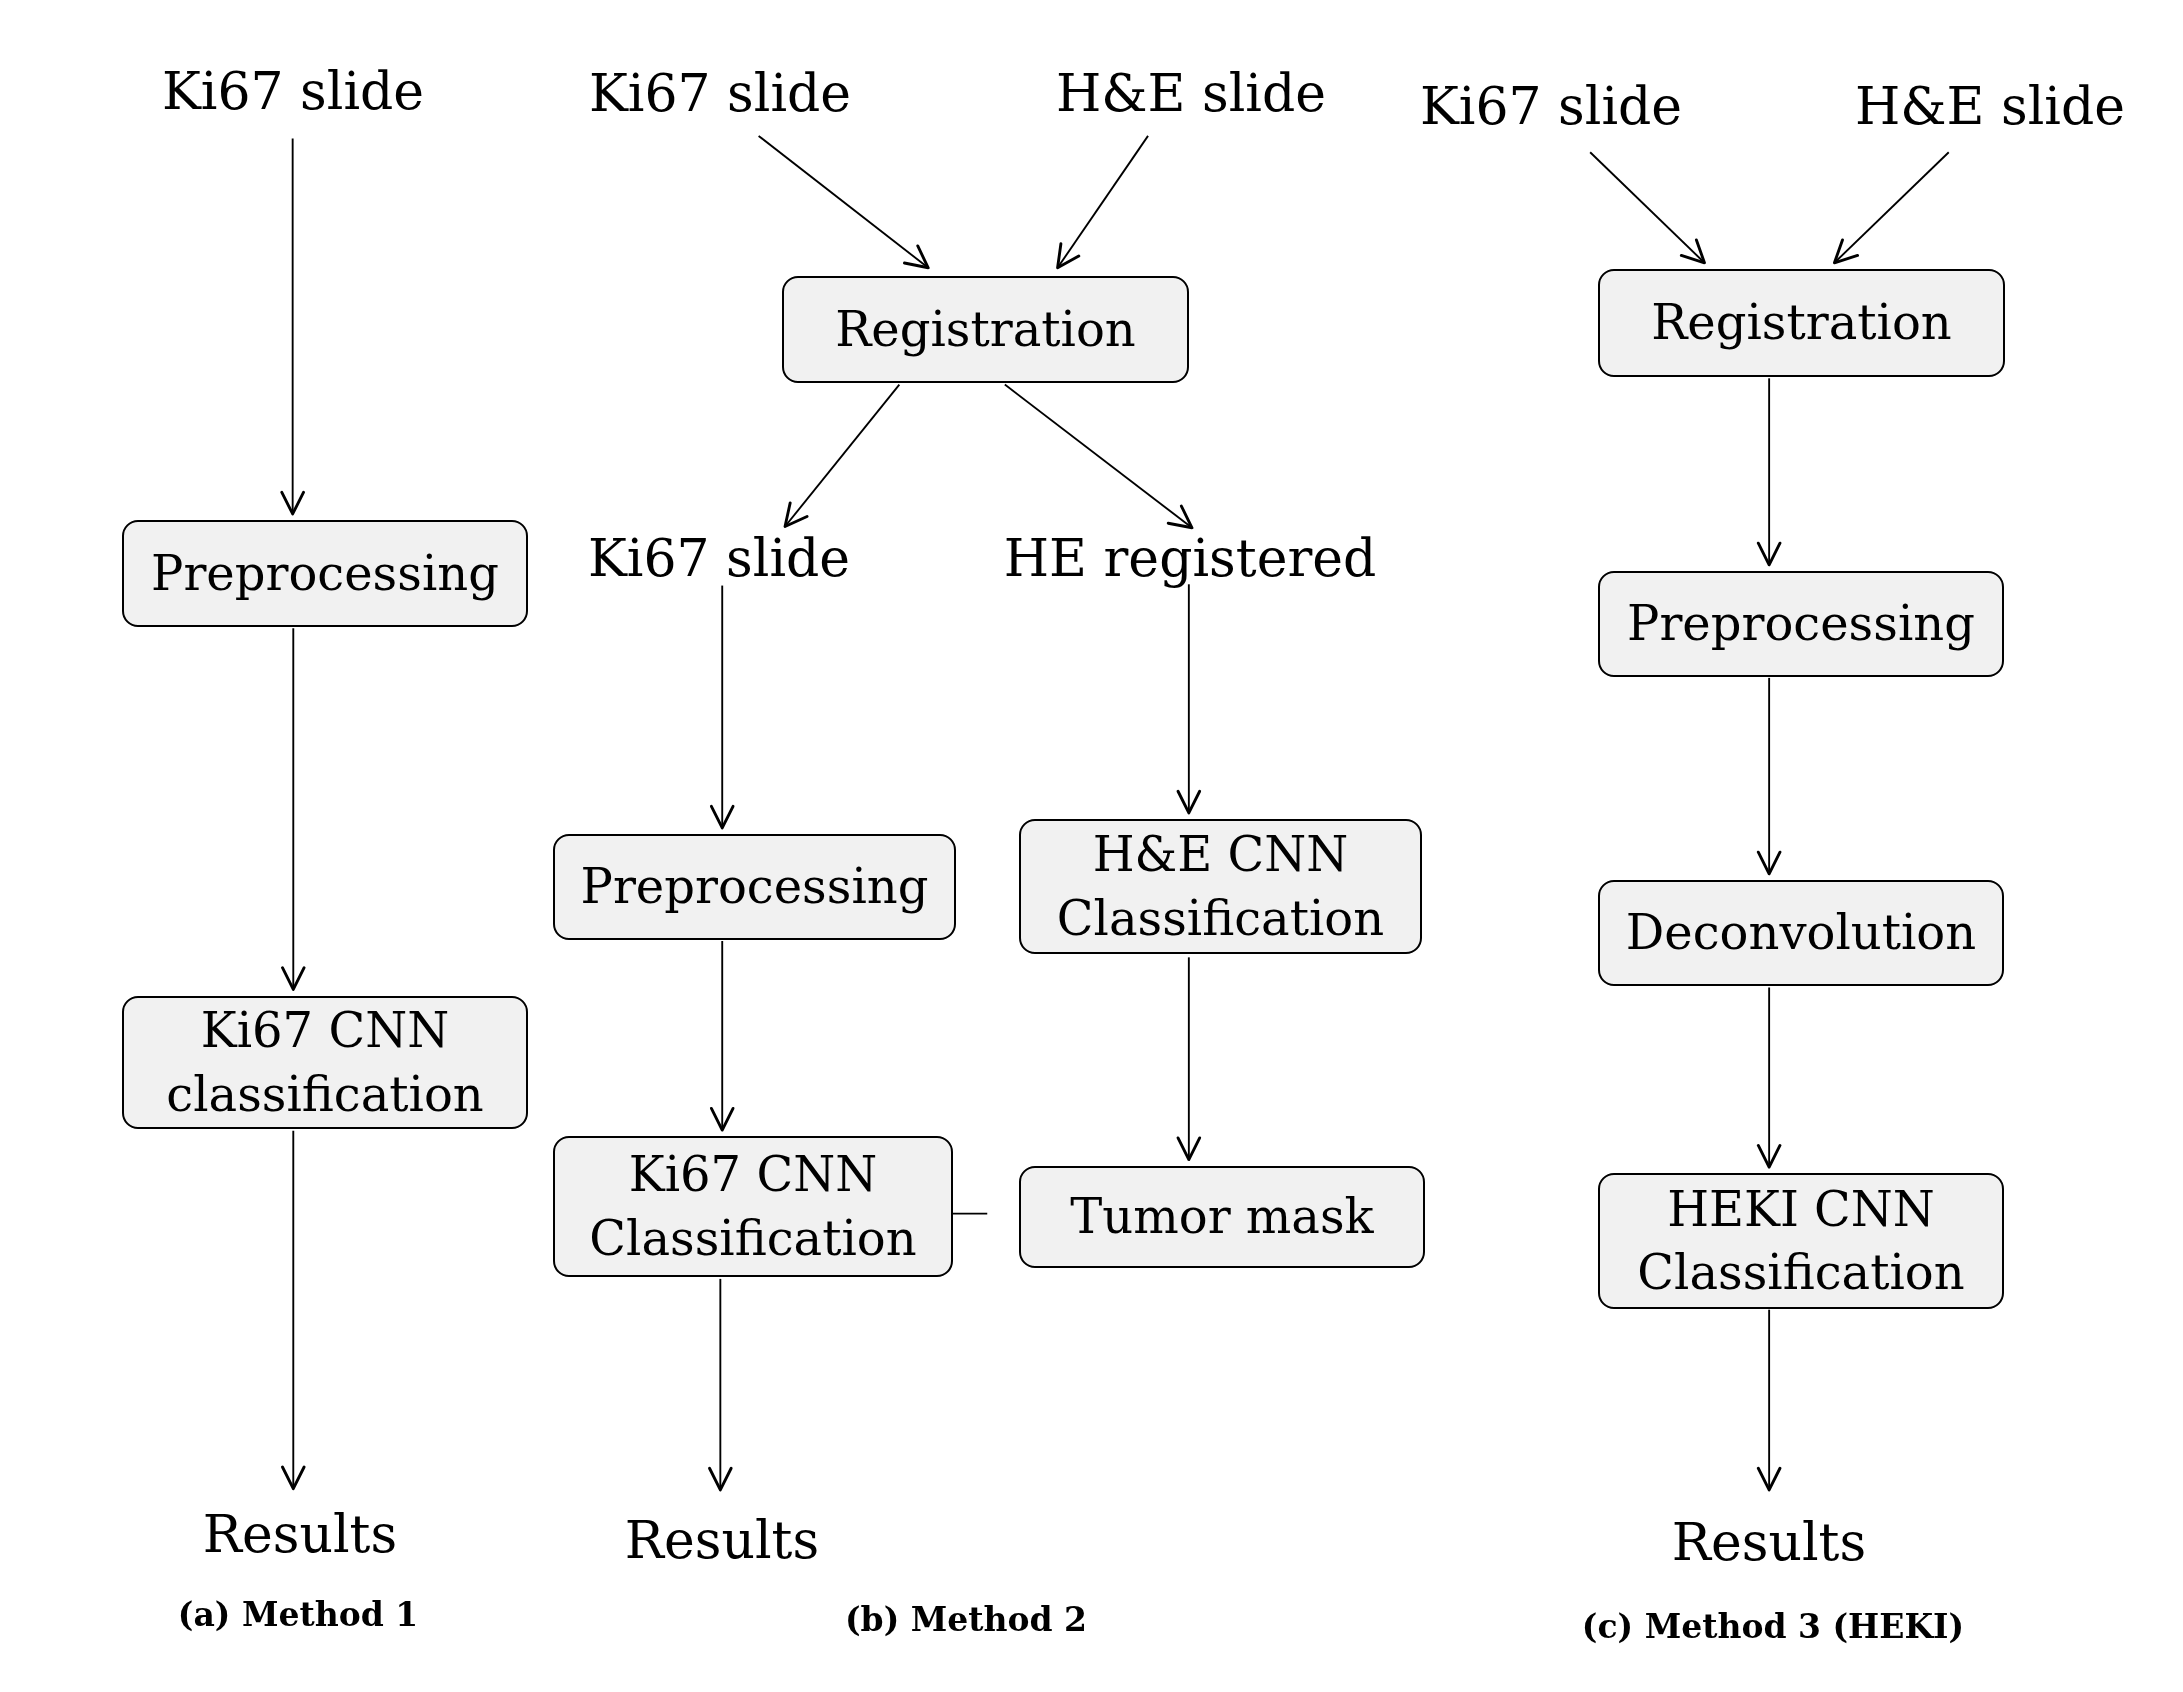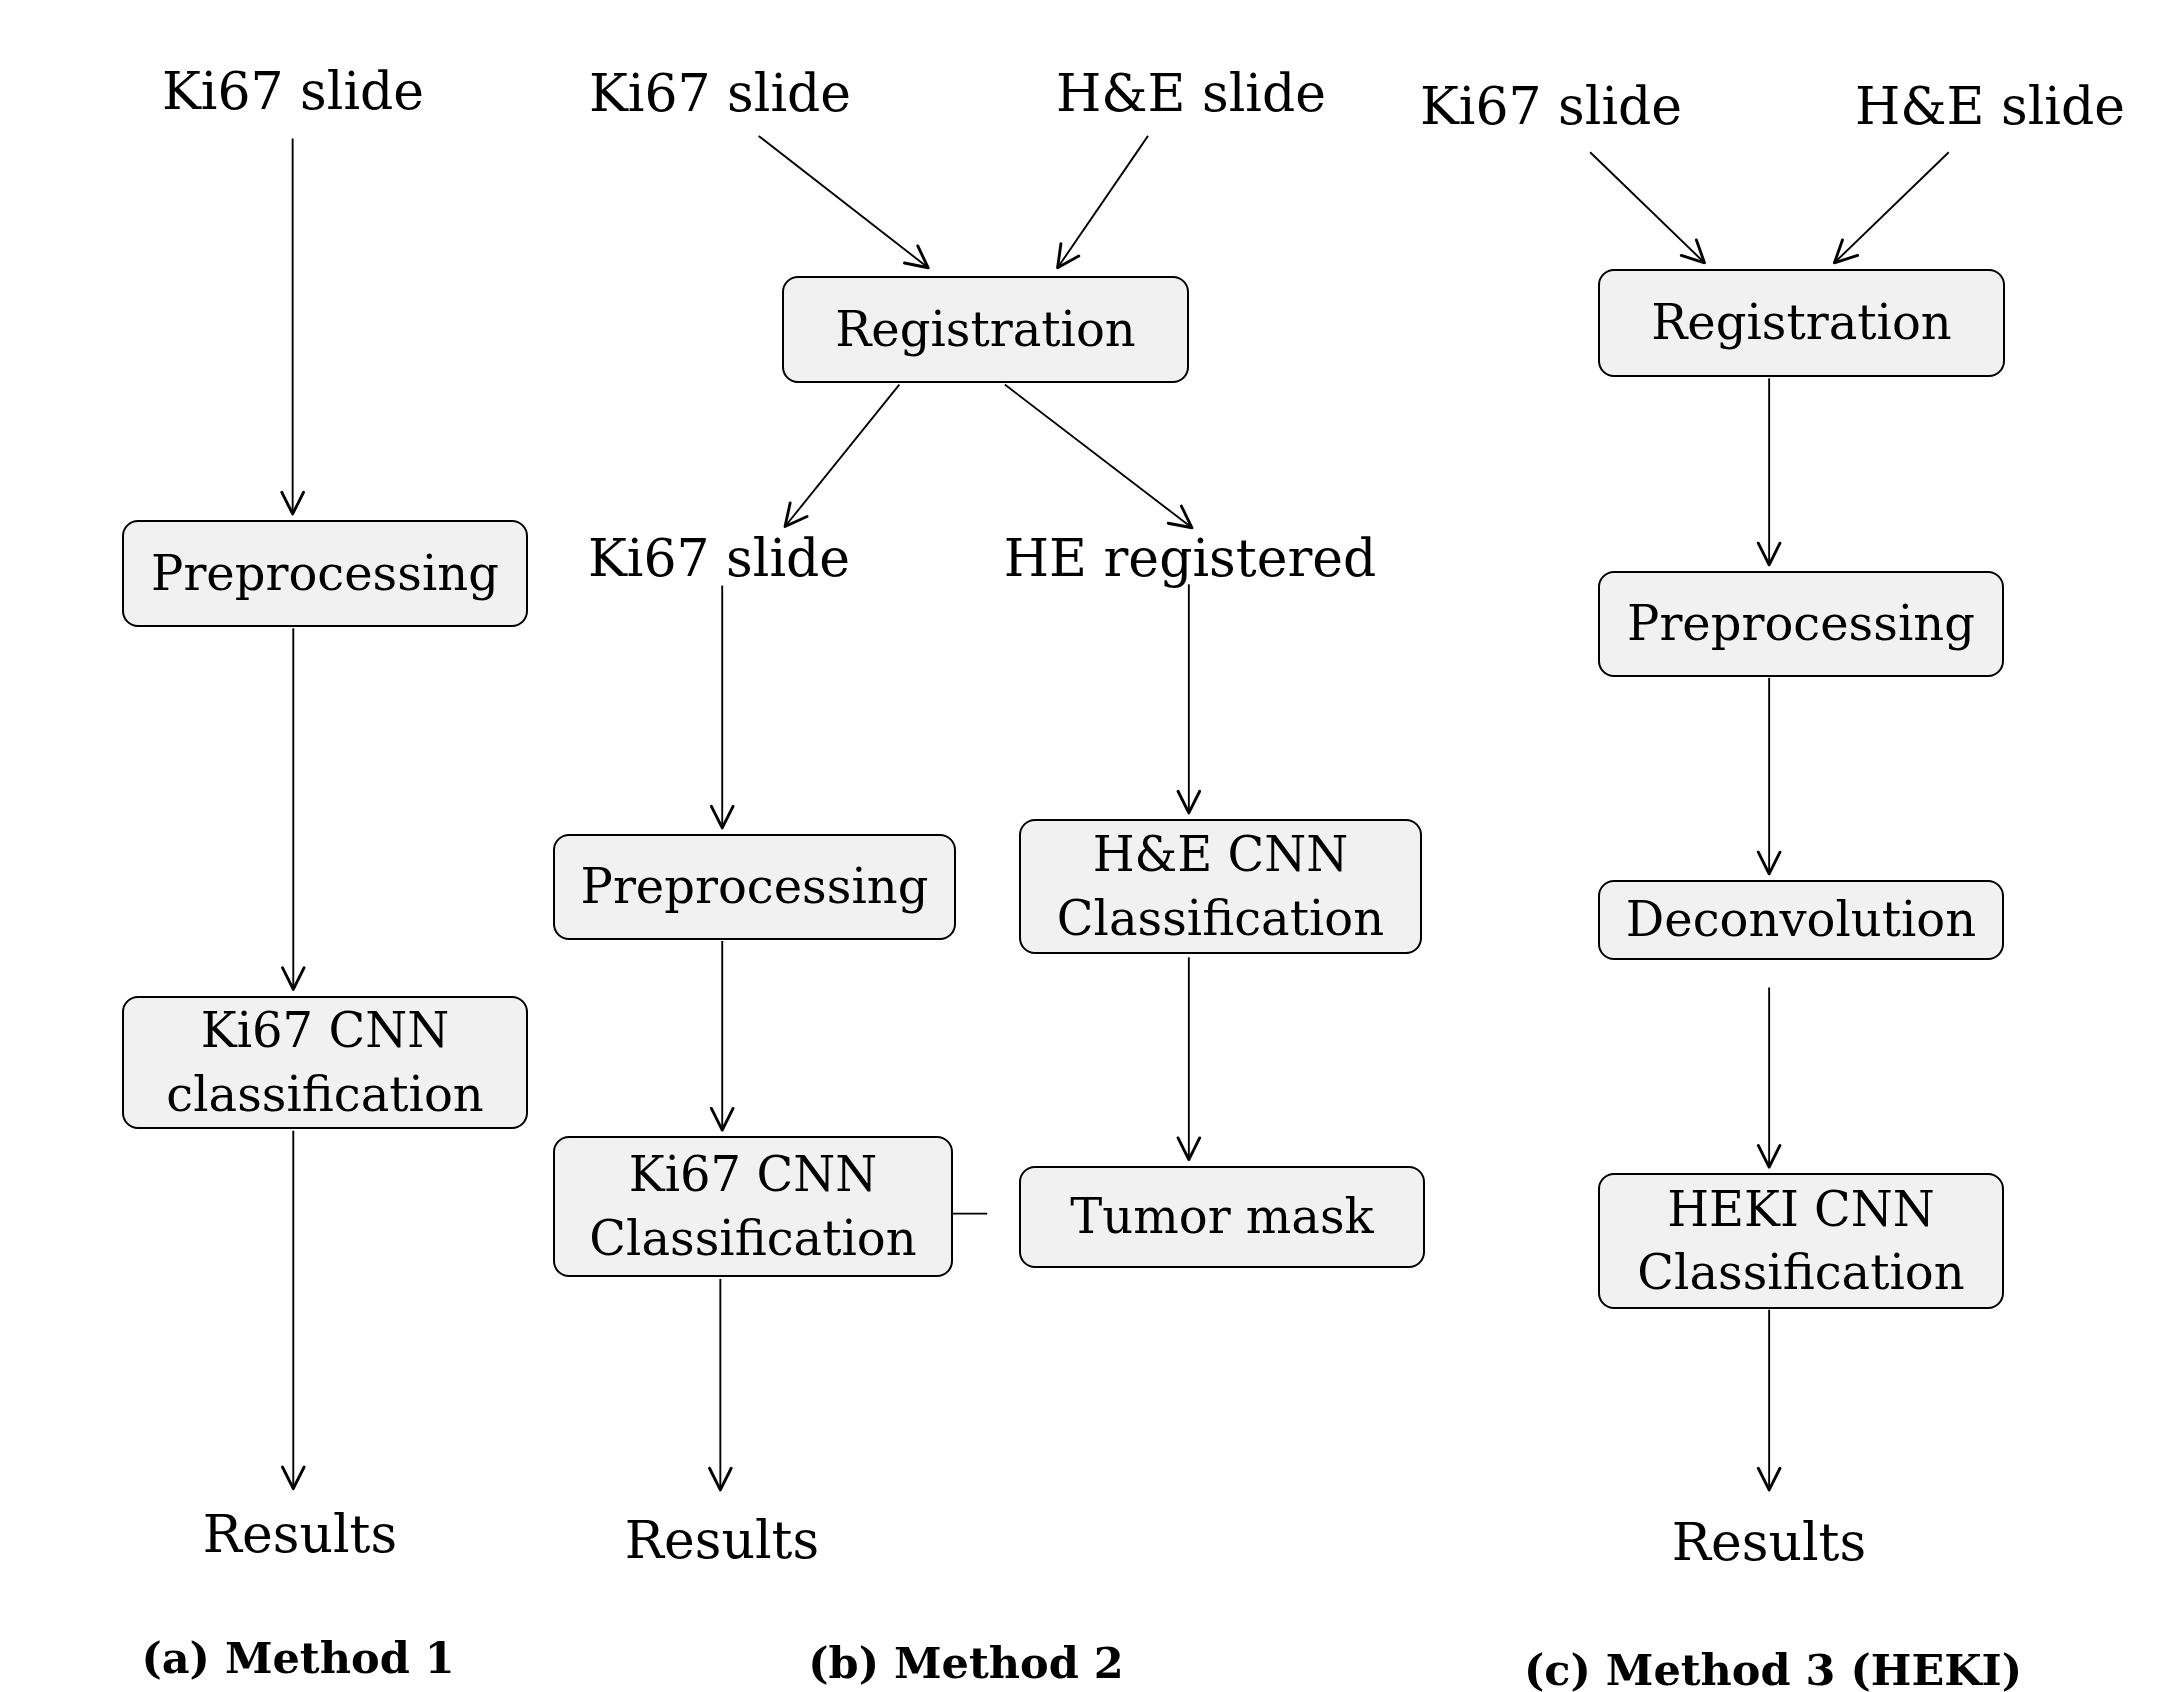--- a/index.html
+++ b/index.html
@@ -41,25 +41,24 @@
     transform: translate(-50%, -50%);
     white-space: nowrap;
     font-size: 52px;
     line-height: 1;
     z-index: 2;
   }
   .cap {
     position: absolute;
     transform: translate(-50%, -50%);
     white-space: nowrap;
-    font-size: 43px;
+    font-size: 33px;
     font-weight: bold;
     line-height: 1;
     z-index: 2;
-    margin-top: 44px;
   }
 </style>
 </head>
 <body>
 
 <div id="canvas">
 
   <svg id="arrows" viewBox="0 0 3476 2695" xmlns="http://www.w3.org/2000/svg">
     <defs>
       <marker id="ah" viewBox="0 0 12 12" refX="10.5" refY="6" markerWidth="46" markerHeight="46" orient="auto" markerUnits="userSpaceOnUse">
@@ -128,21 +127,21 @@
   <div class="cap" style="left:966px; top:1619px;">(b) Method 2</div>
 
   <div class="lbl" style="left:1551px; top:106px;">Ki67 slide</div>
 
   <div class="lbl" style="left:1990px; top:106px;">H&amp;E slide</div>
 
   <div class="node" style="left:1566px; top:269px; width:407px; height:108px;">Registration</div>
 
   <div class="node" style="left:1566px; top:571px; width:406px; height:106px;">Preprocessing</div>
 
-  <div class="node" style="left:1566px; top:880px; width:406px; height:80px;">Deconvolution</div>
+  <div class="node" style="left:1566px; top:880px; width:406px; height:106px;">Deconvolution</div>
 
   <div class="node" style="left:1566px; top:1173px; width:406px; height:136px;">HEKI CNN
 Classification</div>
 
   <div class="lbl" style="left:1769px; top:1542px;">Results</div>
 
   <div class="cap" style="left:1773px; top:1626px;">(c) Method 3 (HEKI)</div>
 
 </div>
 

